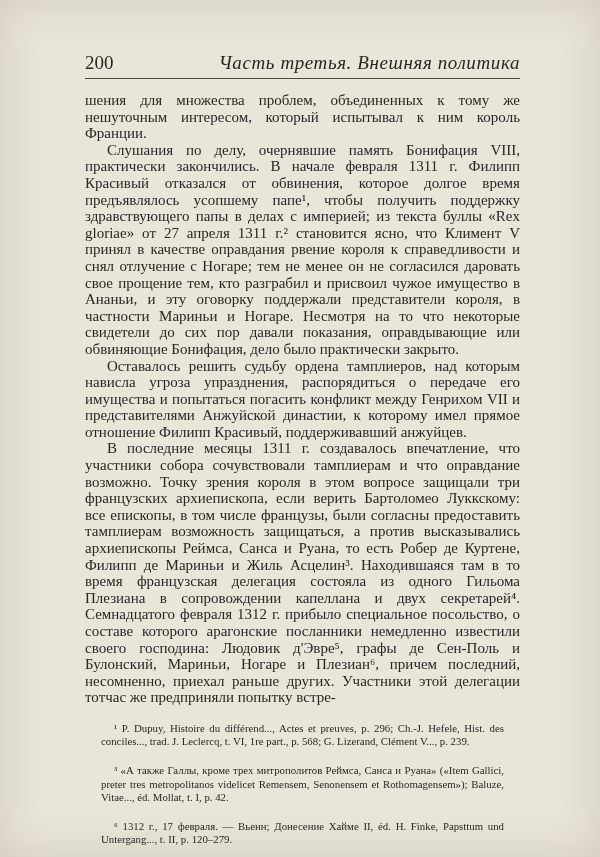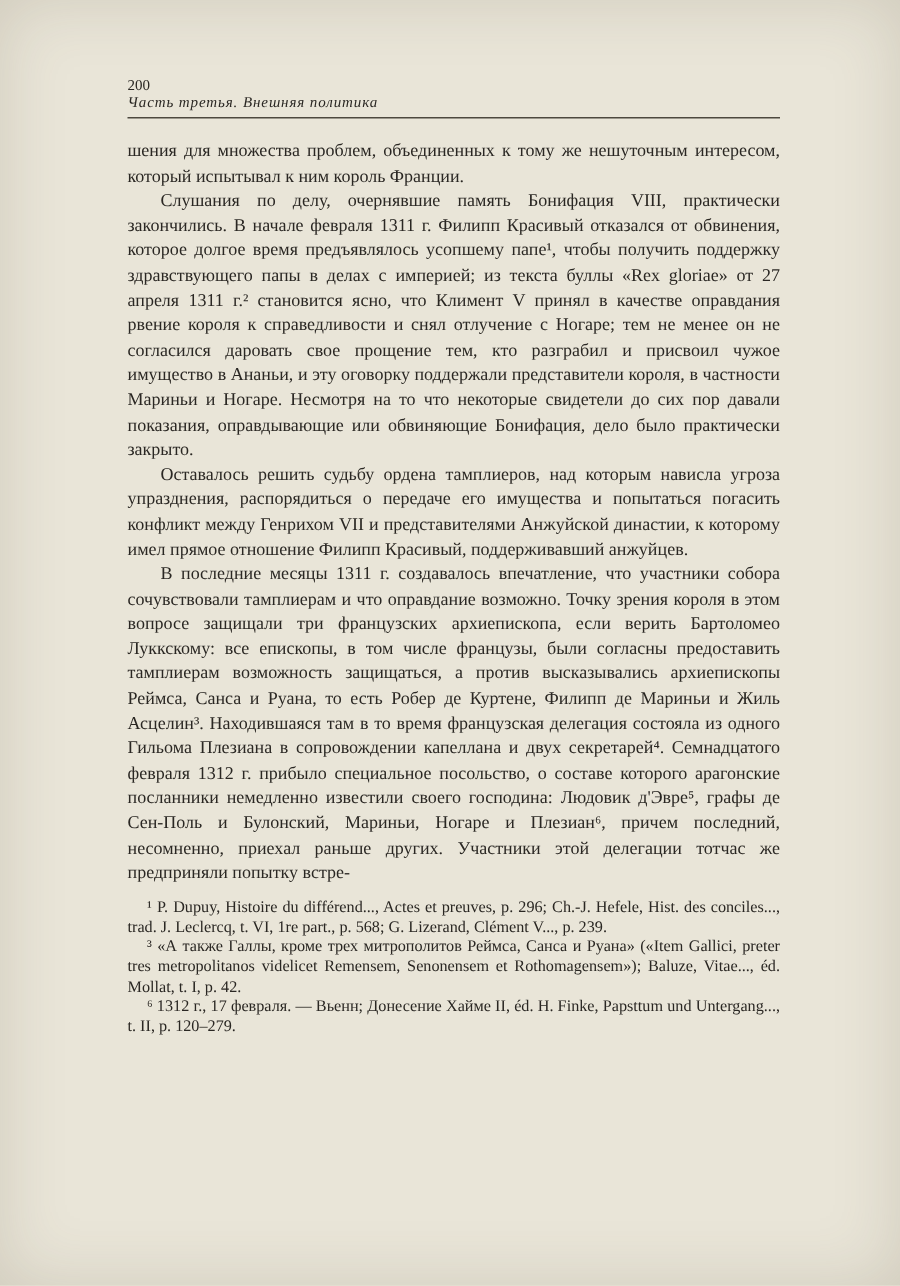--- a/index.html
+++ b/index.html
@@ -20,56 +20,55 @@
     height: 857px;
     box-sizing: border-box;
     padding: 52px 80px 30px 85px;
     background: #e9e5d8;
     box-shadow: inset 0 0 45px rgba(95, 85, 60, 0.18);
   }
   .page-header {
     display: flex;
     justify-content: space-between;
     align-items: baseline;
-    font-size: 10px;
-    flex-direction: column;
+    font-size: 19px;
   }
   .page-number {
     font-style: normal;
   }
   .running-title {
     font-style: italic;
     letter-spacing: 0.6px;
   }
   .header-rule {
     border: none;
     border-top: 1px solid #4d483e;
     margin: 4px 0 13px 0;
   }
   .body-text {
-    font-size: 12px;
+    font-size: 15px;
     line-height: 16.6px;
     text-align: justify;
     hyphens: auto;
   }
   .body-text p {
     margin: 0;
     text-indent: 22px;
   }
   .body-text p:first-child {
     text-indent: 0;
   }
   .footnotes {
     margin-top: 9px;
     font-size: 10.8px;
     line-height: 13.2px;
     text-align: justify;
   }
   .footnotes p {
-    margin: 0;
+    margin: 16px;
     text-indent: 13px;
   }
 </style>
 </head>
 <body>
 
 <div class="page">
 
   <header class="page-header">
     <span class="page-number">200</span>

